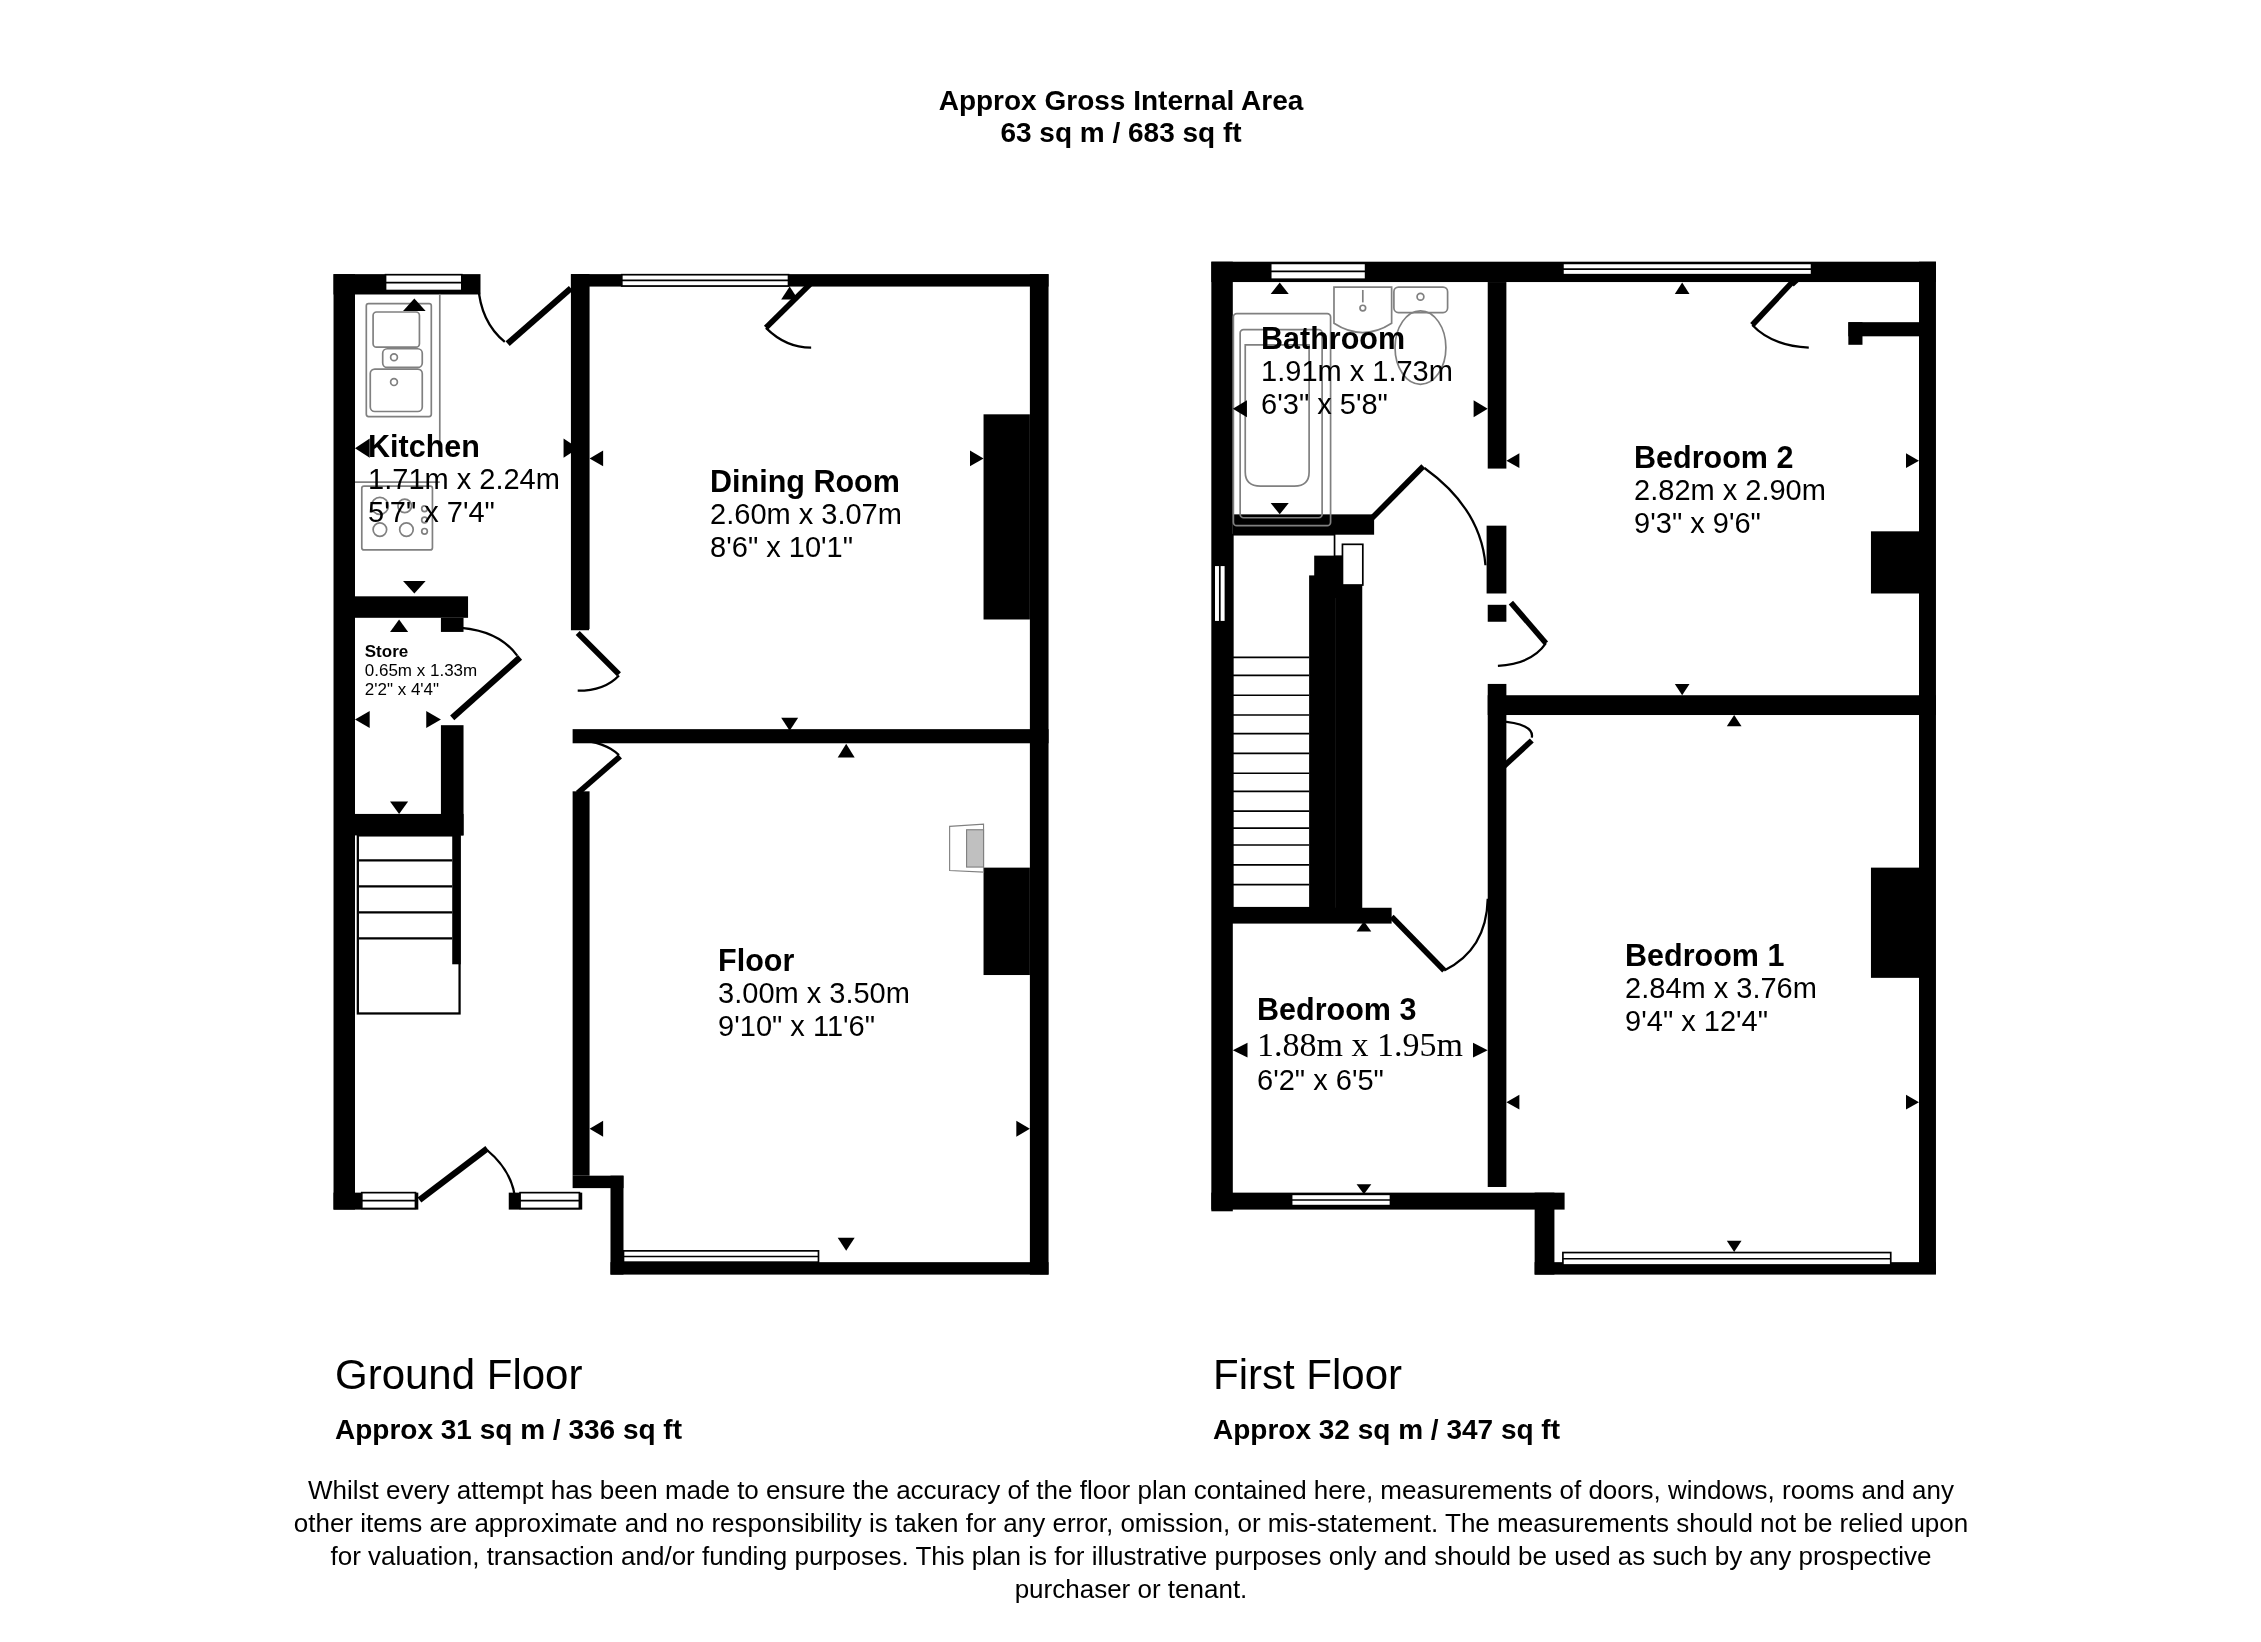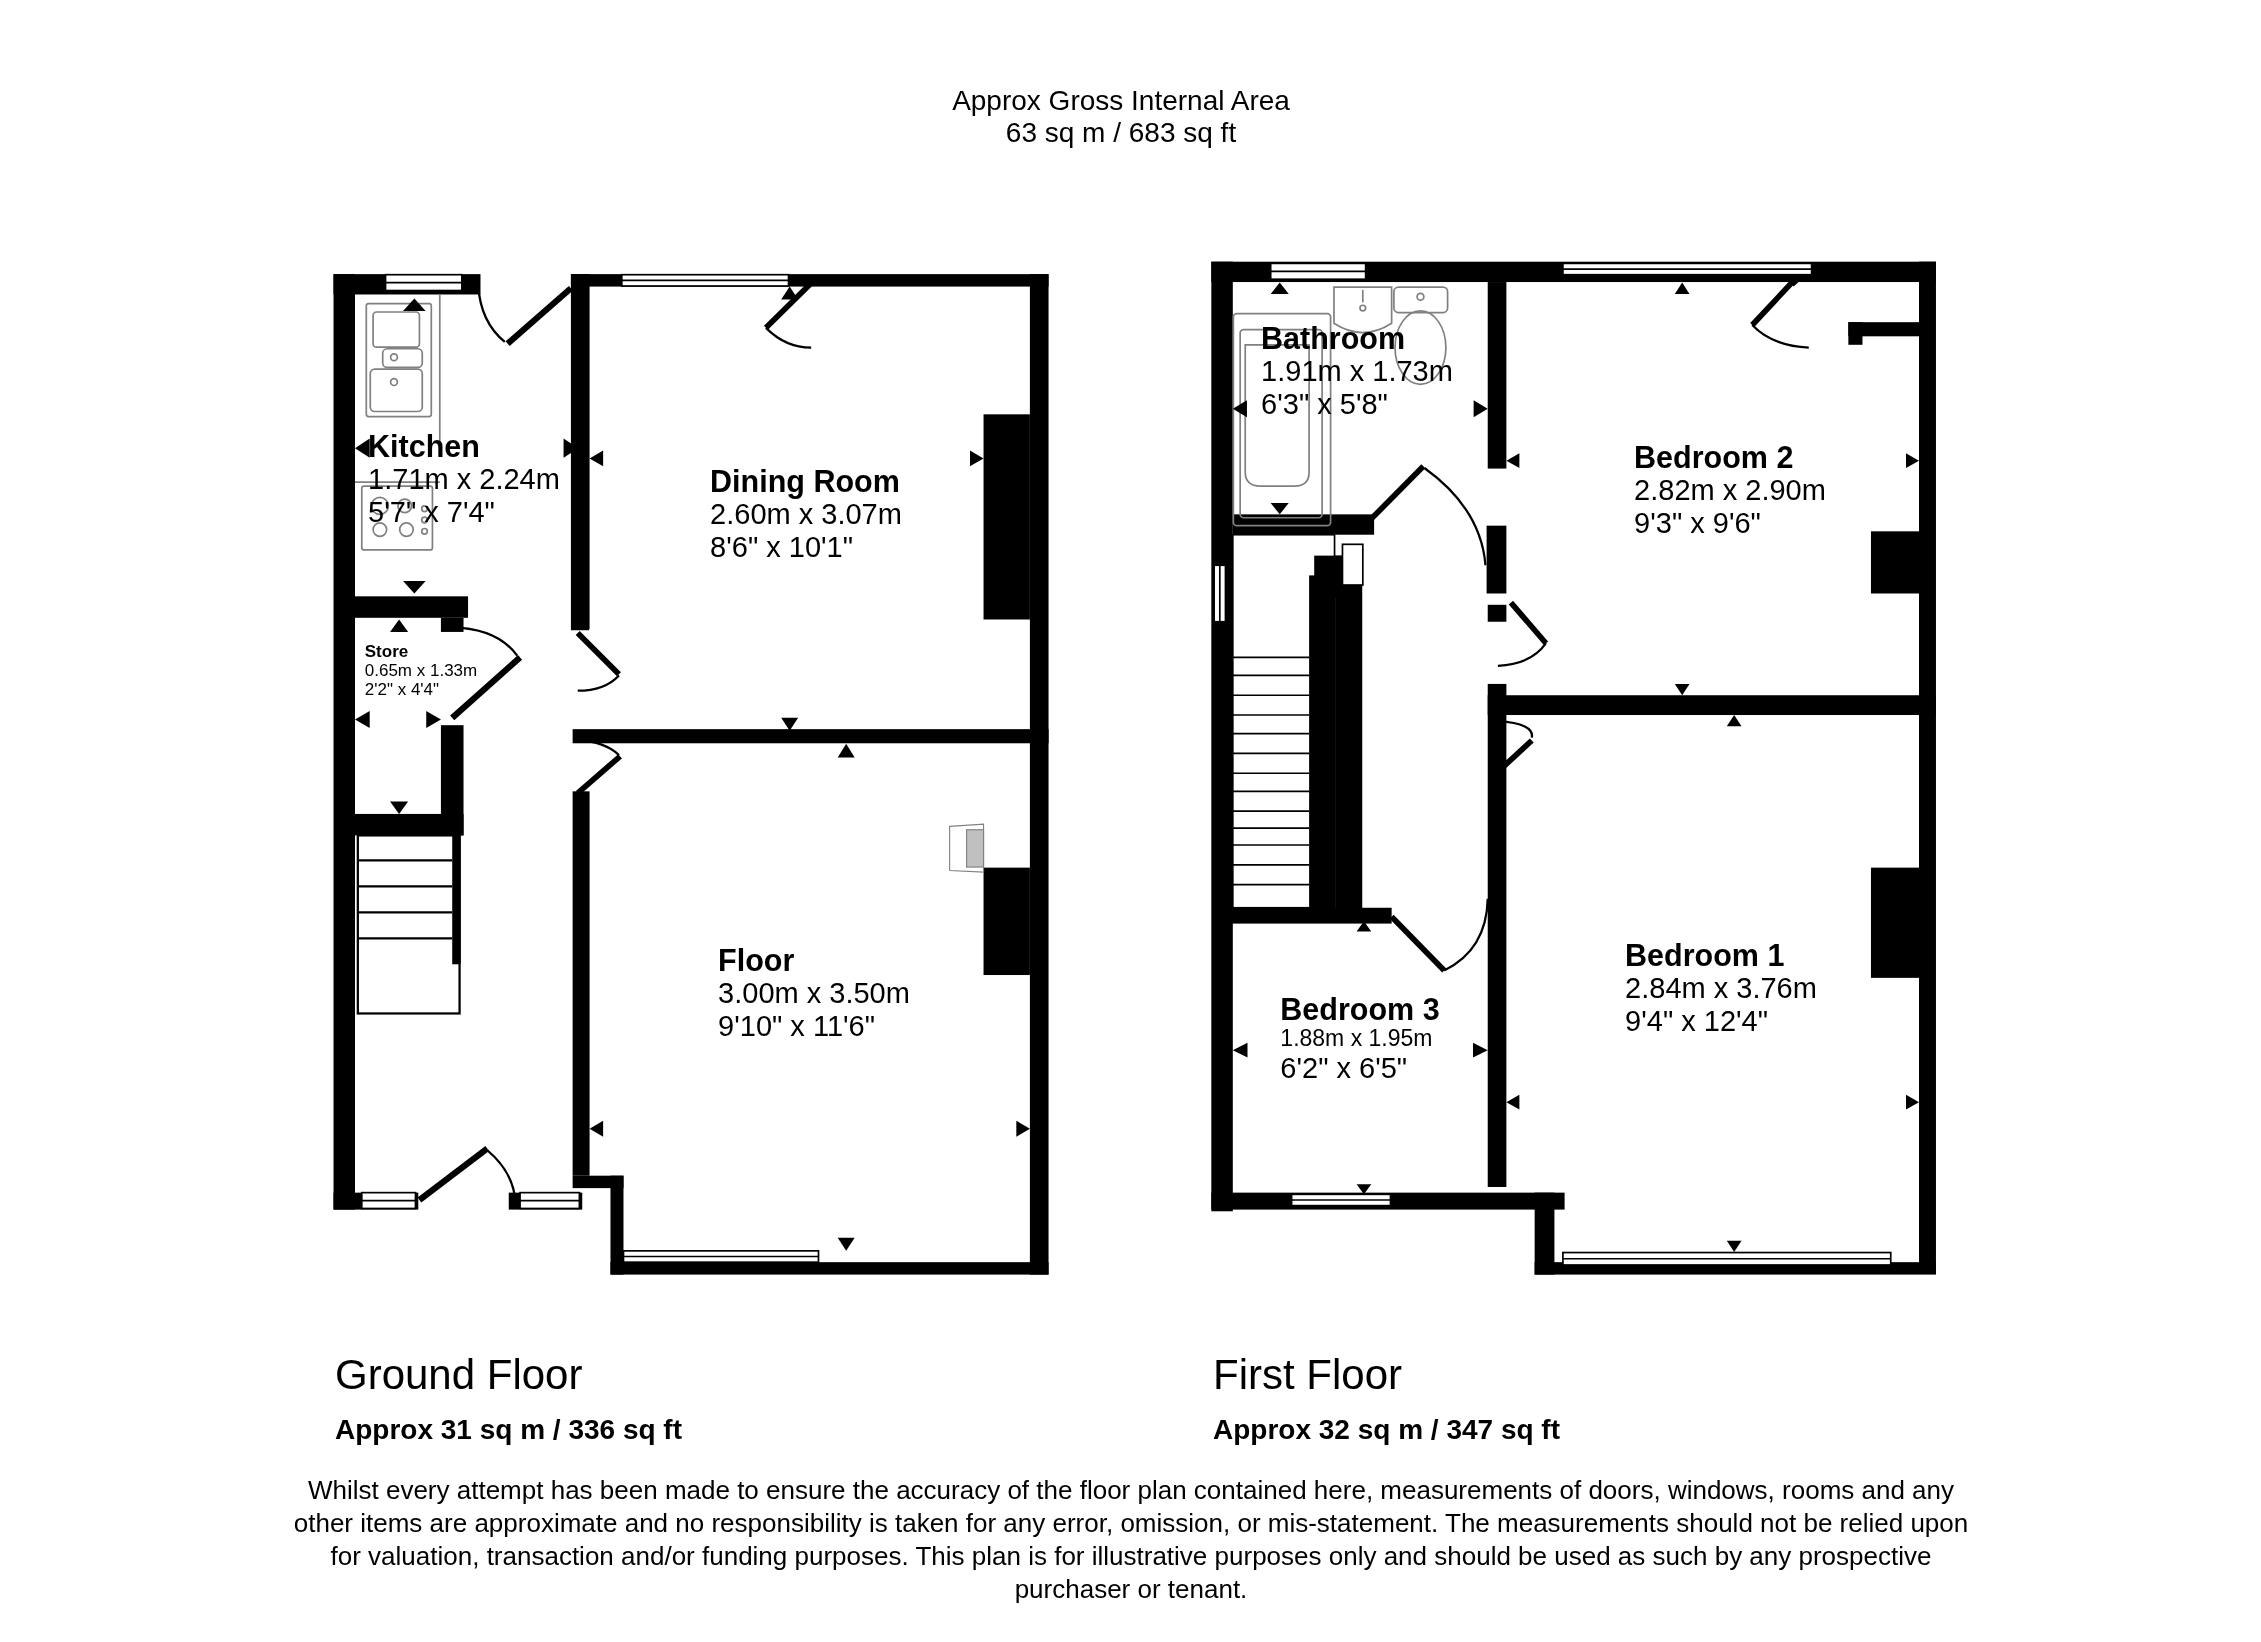--- a/index.html
+++ b/index.html
@@ -1,19 +1,19 @@
 <!DOCTYPE html>
 <html style="font-size:9px"><head>
 <meta charset="utf-8">
 <style>
   html,body{margin:0;padding:0;background:#fff;}
   body{width:2261px;height:1642px;position:relative;overflow:hidden;font-family:"Liberation Sans",sans-serif;color:#000;}
   svg{position:absolute;left:0;top:0;}
   .txt{position:absolute;text-align:center;white-space:nowrap;line-height:1.15;}
-  .title{left:0;width:2242px;top:85px;font-weight:normal;font-size:28px;}
+  .title{left:0;width:2242px;top:85px;font-weight:bold;font-size:28px;}
   .room-name{font-weight:bold;}
   .rl{position:absolute;text-align:left;white-space:nowrap;line-height:1.12;transform:translateX(-50%);}
   .rl div{display:block;}
   .floor-label{position:absolute;font-size:42px;}
   .floor-area{position:absolute;font-size:28px;font-weight:bold;}
   .disclaimer{position:absolute;left:283px;width:1696px;top:1474px;font-size:26px;text-align:center;line-height:1.27;}
 </style>
 </head>
 <body>
 
@@ -286,21 +286,21 @@
   <div style="font-size:29px;">1.91m x 1.73m</div>
   <div style="font-size:29px;">6'3" x 5'8"</div>
 </div>
 <div class="rl" style="left:1730px;top:440px;">
   <div class="room-name" style="font-size:30.5px;">Bedroom 2</div>
   <div style="font-size:29px;">2.82m x 2.90m</div>
   <div style="font-size:29px;">9'3" x 9'6"</div>
 </div>
 <div class="rl" style="left:1360px;top:992px;">
   <div class="room-name" style="font-size:30.5px;">Bedroom 3</div>
-  <div style="font-size:23px;">1.88m x 1.95m</div>
+  <div style="font-size:34px;font-family:Liberation Serif, serif;">1.88m x 1.95m</div>
   <div style="font-size:29px;">6'2" x 6'5"</div>
 </div>
 <div class="rl" style="left:1721px;top:938px;">
   <div class="room-name" style="font-size:30.5px;">Bedroom 1</div>
   <div style="font-size:29px;">2.84m x 3.76m</div>
   <div style="font-size:29px;">9'4" x 12'4"</div>
 </div>
 
 <div class="floor-label" style="left:335px;top:1351px;">Ground Floor</div>
 <div class="floor-area" style="left:335px;top:1414px;">Approx 31 sq m / 336 sq ft</div>

